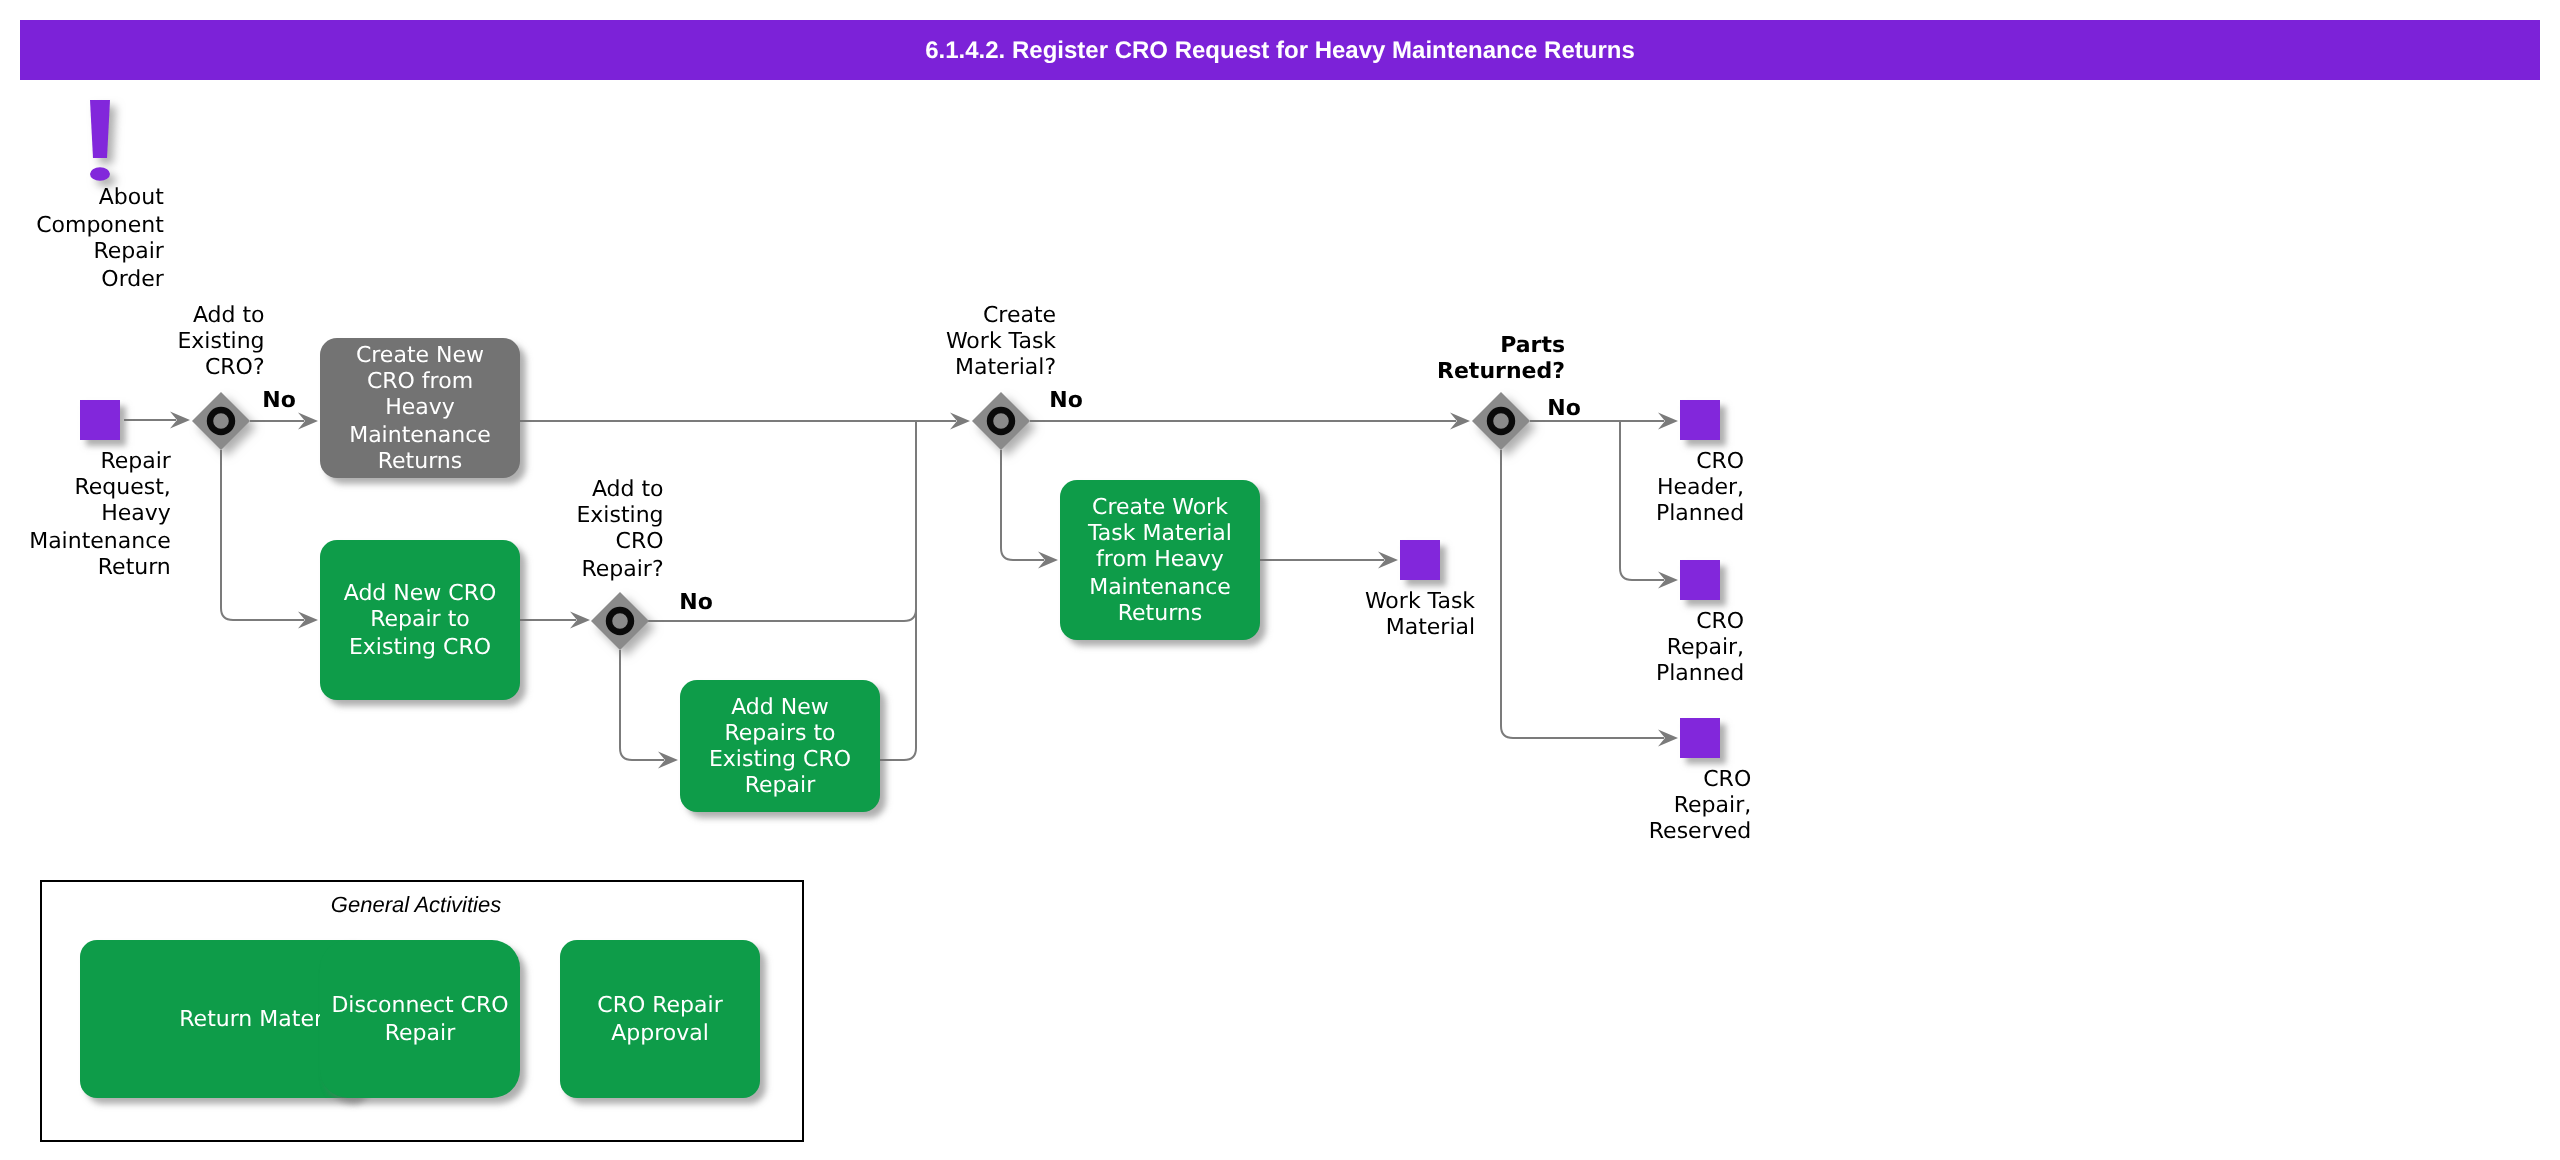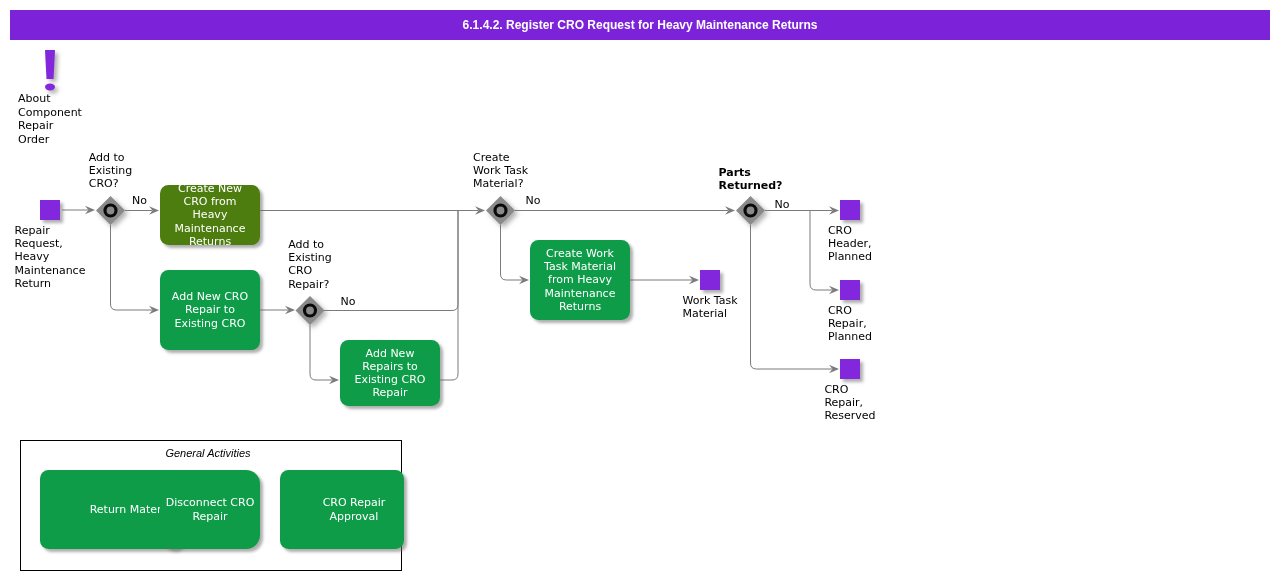--- a/index.html
+++ b/index.html
@@ -3,24 +3,24 @@
 <meta charset="utf-8">
 <style>
   html,body{margin:0;padding:0;background:#ffffff;}
   #canvas *{-webkit-font-smoothing:antialiased;}
   #canvas{position:relative;width:1280px;height:580px;background:#ffffff;overflow:hidden;
           font-family:"DejaVu Sans", sans-serif;}
   #titlebar{opacity:.999;position:absolute;left:10px;top:10px;width:1260px;height:30px;
             display:flex;align-items:center;justify-content:center;
             font-family:"Liberation Sans", sans-serif;font-weight:bold;font-size:12px;}
   #edges{position:absolute;left:0;top:0;width:1280px;height:580px;}
-  .node-label{opacity:.999;position:absolute;transform:translateX(-50%);text-align:left;
+  .node-label{opacity:.999;position:absolute;transform:translateX(-50%);text-align:right;
               font-size:11px;line-height:13.2px;letter-spacing:0px;color:#000;
               white-space:pre-line;}
-  .no-label{opacity:.999;position:absolute;transform:translate(-50%,-50%);font-size:11px;font-weight:normal;
+  .no-label{opacity:.999;position:absolute;transform:translate(-50%,-50%);font-size:11px;font-weight:bold;
             color:#000;letter-spacing:0px;text-align:right;}
   .activity{opacity:.999;position:absolute;border-radius:8.5px;display:flex;align-items:center;justify-content:center;
             text-align:center;font-size:11px;line-height:13.2px;letter-spacing:0px;
             white-space:pre-line;box-shadow:3px 3px 3px rgba(110,110,110,0.55);}
   .event-square{position:absolute;width:20px;height:20px;box-shadow:3px 3px 3px rgba(110,110,110,0.55);}
   .group-box{position:absolute;border:1px solid #000;background:transparent;}
   .group-title{opacity:.999;position:absolute;transform:translateX(-50%);font-family:"Liberation Sans", sans-serif;
                font-size:11px;color:#000;font-style:italic;}
   .note-icon{position:absolute;filter:drop-shadow(3px 3px 2px rgba(110,110,110,0.55));}
 </style>
@@ -106,21 +106,21 @@
 Header,
 Planned</div>
       <div class="event-square" style="left: 840px; top: 280px; background: rgb(130, 39, 219);"></div>
       <div class="node-label" style="left: 850px; top: 304px;">CRO
 Repair,
 Planned</div>
       <div class="event-square" style="left: 840px; top: 359px; background: rgb(130, 39, 219);"></div>
       <div class="node-label" style="left: 850px; top: 383px;">CRO
 Repair,
 Reserved</div>
-      <div class="activity" style="left: 160px; top: 169px; width: 100px; height: 60px; background: #4d7c0f; color: rgb(255, 255, 255); margin-top: 16px;">Create New
+      <div class="activity" style="left: 160px; top: 169px; width: 100px; height: 70px; background: #737373; color: rgb(255, 255, 255);">Create New
 CRO from
 Heavy
 Maintenance
 Returns</div>
       <div class="activity" style="left: 160px; top: 270px; width: 100px; height: 80px; background: rgb(14, 156, 73); color: rgb(255, 255, 255);">Add New CRO
 Repair to
 Existing CRO</div>
       <div class="activity" style="left: 340px; top: 340px; width: 100px; height: 66px; background: rgb(14, 156, 73); color: rgb(255, 255, 255);">Add New
 Repairs to
 Existing CRO
@@ -128,21 +128,21 @@
       <div class="activity" style="left: 530px; top: 240px; width: 100px; height: 80px; background: rgb(14, 156, 73); color: rgb(255, 255, 255);">Create Work
 Task Material
 from Heavy
 Maintenance
 Returns</div>
       <div class="group-box" style="left: 20px; top: 440px; width: 380px; height: 129px;"></div>
       <div class="group-title" style="left: 208px; top: 447px;">General Activities</div>
       <div class="activity" style="left: 40px; top: 470px; width: 100px; height: 79px; background: rgb(14, 156, 73); color: rgb(255, 255, 255); padding-left: 42px;">Return Material</div>
       <div class="activity" style="left: 160px; top: 470px; width: 100px; height: 79px; background: rgb(14, 156, 73); color: rgb(255, 255, 255); border-radius: 14px;">Disconnect CRO
 Repair</div>
-      <div class="activity" style="left: 280px; top: 470px; width: 100px; height: 79px; background: rgb(14, 156, 73); color: rgb(255, 255, 255); padding-left: 24px;">CRO Repair
+      <div class="activity" style="left: 280px; top: 470px; width: 100px; height: 79px; background: rgb(14, 156, 73); color: rgb(255, 255, 255);">CRO Repair
 Approval</div>
       <div class="note-icon" style="left: 43px; top: 50px;"><svg width="14" height="42" xmlns="http://www.w3.org/2000/svg">
           <path d="M 2 0 L 12 0 L 10.5 29 L 3.5 29 Z" fill="#8227db"></path>
           <ellipse cx="7" cy="37" rx="5" ry="3.4" fill="#8227db"></ellipse>
         </svg></div>
       <div class="node-label" style="left: 50px; top: 92px; line-height: 13.5px;">About
 Component
 Repair
 Order</div>
     </div>

